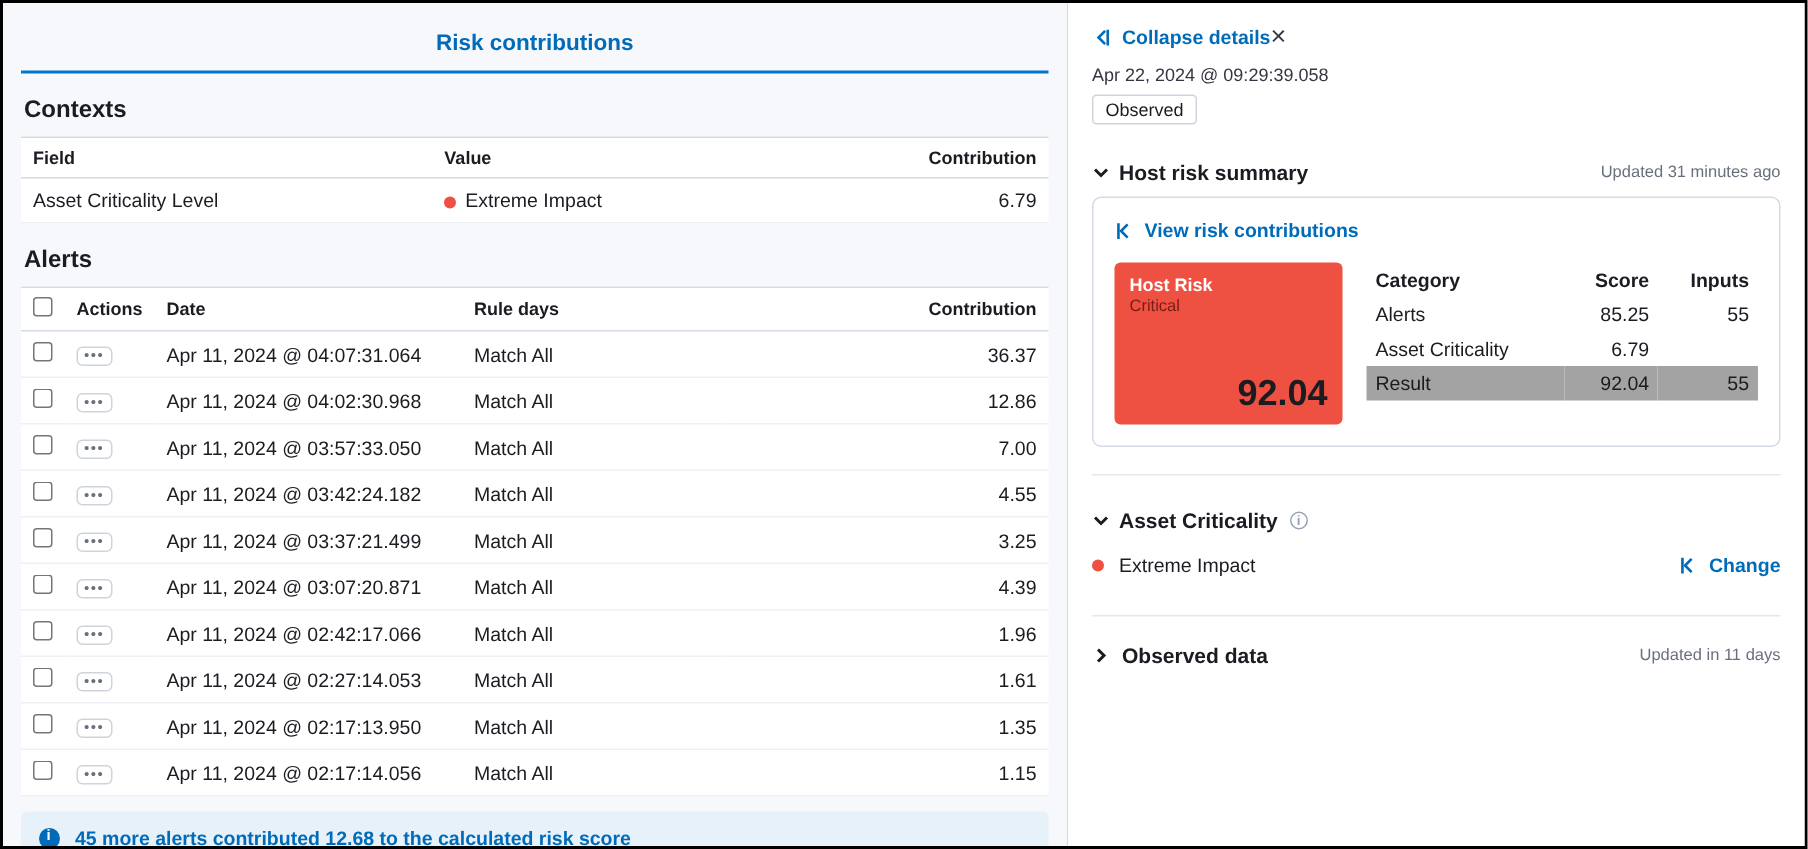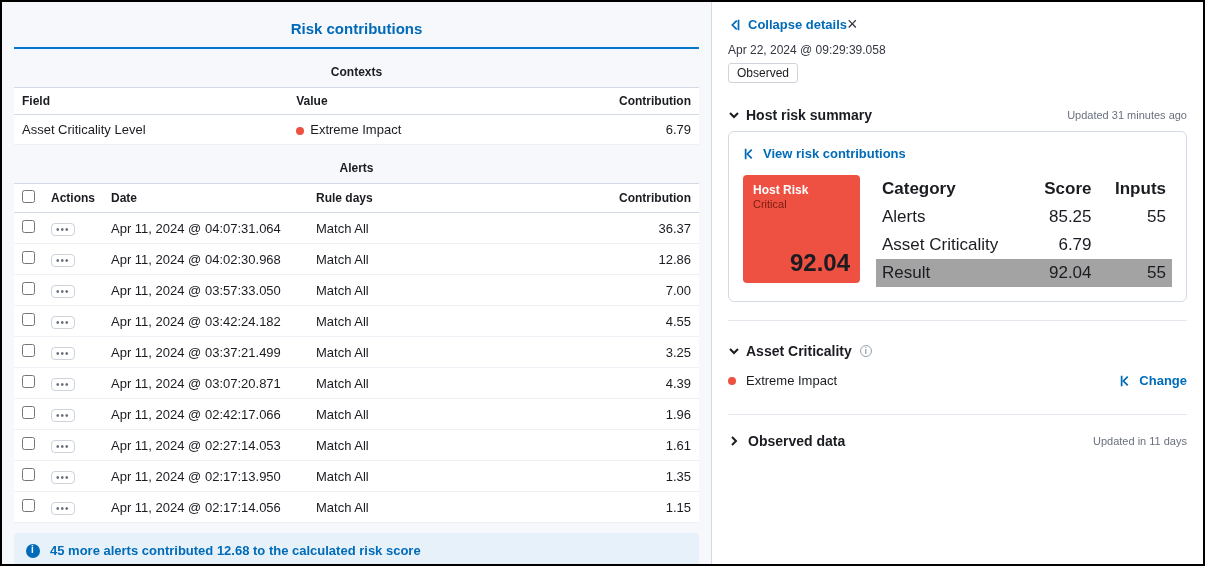--- a/index.html
+++ b/index.html
@@ -1,21 +1,21 @@
 <!DOCTYPE html>
 <html><head>
   <meta charset="utf-8">
   <style>
     * { box-sizing: border-box; margin: 0; padding: 0; }
     body { font-family: -apple-system, BlinkMacSystemFont, "Segoe UI", Helvetica, Arial, sans-serif; font-size: 13px; color: #1a1c21; width: 1205px; height: 566px; border: 2px solid #000; display: flex; overflow: hidden; }
     .left-panel { width: 710px; background: #f7f8fc; border-right: 1px solid #d3dae6; overflow-y: auto; }
     .right-panel { flex: 1; background: #fff; padding: 12px 16px; overflow-y: auto; }
     .risk-tab-header { margin: 12px 12px 0 12px; border-bottom: 2px solid #07c; text-align: center; padding: 6px 0 10px 0; }
     .risk-tab-header span { color: #006bb8; font-weight: 700; font-size: 15px; }
-    .section-title { font-size: 12px; font-weight: 700; padding: 16px 14px 8px 14px; text-align: center; }
+    .section-title { font-size: 16px; font-weight: 700; padding: 16px 14px 8px 14px; }
     table.ctx, table.alerts { width: calc(100% - 24px); margin: 0 12px; border-collapse: collapse; background: #fff; }
     table.ctx th, table.alerts th { text-align: left; font-size: 12px; font-weight: 700; padding: 6px 8px; border-bottom: 1px solid #d3dae6; border-top: 1px solid #d3dae6; }
     table.ctx td, table.alerts td { padding: 7px 8px; border-bottom: 1px solid #eef0f5; font-size: 13px; }
     table.ctx th:last-child, table.ctx td:last-child, table.alerts th:last-child, table.alerts td:last-child { text-align: right; }
     table.alerts { margin-bottom: 10px; }
     .checkbox-col { width: 28px; }
     .actions-col { width: 60px; }
     .date-col { width: 205px; }
     .chk { width: 13px; height: 13px; }
     .actions-menu { display: inline-block; border: 1px solid #cfd3dc; border-radius: 4px; padding: 0 4px; font-size: 10px; letter-spacing: 1px; color: #69707d; cursor: pointer; }
@@ -33,26 +33,26 @@
     .host-icon { color: #006bb8; }
     .ext-icon { color: #006bb8; font-size: 12px; }
     .badge { display: inline-block; border: 1px solid #cfd3dc; border-radius: 3px; padding: 2px 8px; font-size: 12px; margin-bottom: 16px; }
     .accordion-head { display: flex; align-items: center; justify-content: space-between; padding: 8px 0; cursor: pointer; }
     .acc-left { display: flex; align-items: center; gap: 8px; font-weight: 700; font-size: 14px; }
     .chev { display: inline-block; width: 10px; transform: rotate(0); }
     .updated-text { font-size: 11px; color: #69707d; }
     .risk-card { border: 1px solid #d3dae6; border-radius: 6px; padding: 14px; margin-bottom: 18px; }
     .view-contrib { color: #006bb8; font-weight: 600; cursor: pointer; display: flex; align-items: center; gap: 6px; margin-bottom: 14px; font-size: 13px; }
     .risk-body { display: flex; gap: 16px; }
-    .risk-box { width: 117px; height: 108px; background: #ee5042; color: #fff; border-radius: 4px; padding: 8px 10px; position: relative; }
+    .risk-box { width: 152px; height: 108px; background: #ee5042; color: #fff; border-radius: 4px; padding: 8px 10px; position: relative; }
     .risk-box-title { font-size: 12px; font-weight: 700; }
     .risk-box-sub { font-size: 11px; color: #7a1c12; margin-top: 1px; }
     .risk-box-score { position: absolute; bottom: 6px; right: 10px; font-size: 24px; font-weight: 800; color: #1a1c21; }
     .risk-table { flex: 1; }
-    .risk-table table { width: 100%; border-collapse: collapse; font-size: 17px; }
+    .risk-table table { width: 100%; border-collapse: collapse; font-size: 13px; }
     .risk-table th { text-align: left; font-weight: 700; padding: 4px 6px; }
     .risk-table th:nth-child(2), .risk-table td:nth-child(2), .risk-table th:nth-child(3), .risk-table td:nth-child(3) { text-align: right; }
     .risk-table td { padding: 4px 6px; }
     .risk-table tr.result-row td { background: #a3a3a3; font-weight: 400; }
     .divider { border: none; border-top: 1px solid #e4e8ee; margin: 10px 0; }
     .ac-section { padding: 4px 0 16px 0; }
     .ac-row { display: flex; justify-content: space-between; align-items: center; padding-top: 6px; }
     .ac-left { display: flex; align-items: center; gap: 4px; }
     .change-link { color: #006bb8; font-weight: 600; cursor: pointer; display: flex; align-items: center; gap: 6px; }
     .info-i { display: inline-block; width: 12px; height: 12px; border: 1px solid #98a2b3; border-radius: 50%; font-size: 9px; text-align: center; line-height: 11px; color: #98a2b3; }

